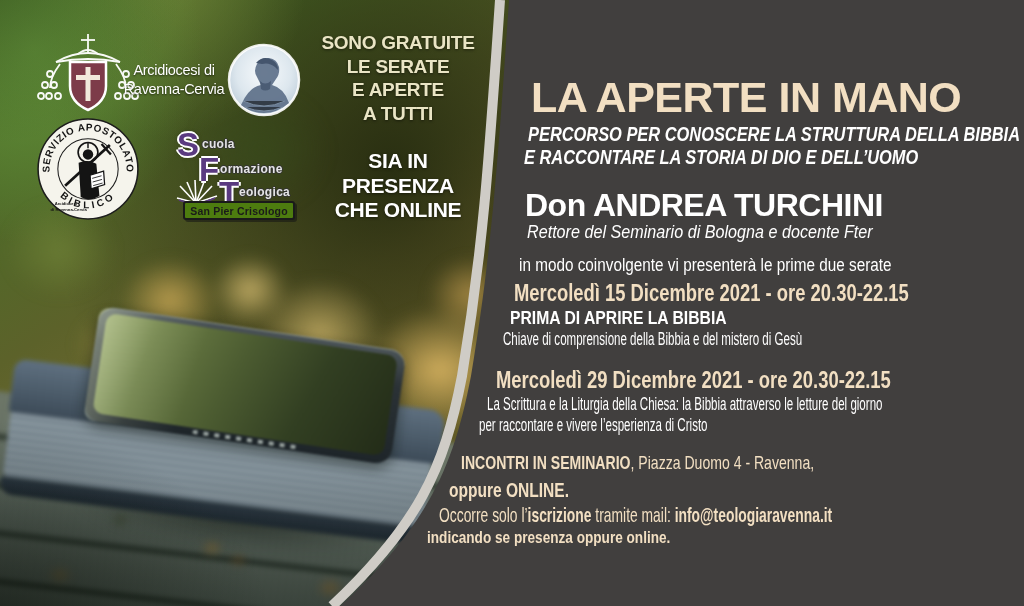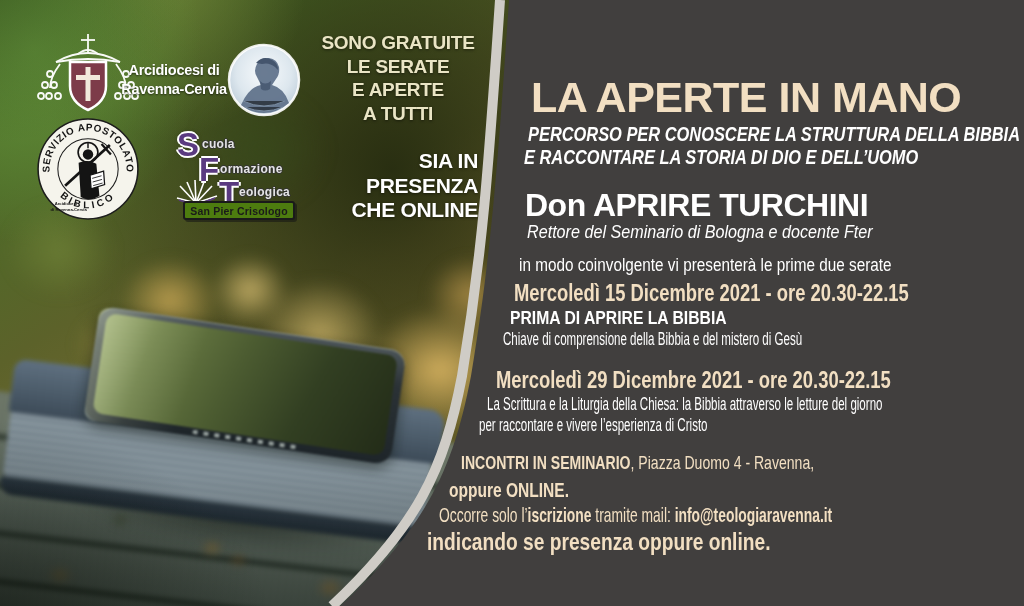--- a/index.html
+++ b/index.html
@@ -75,24 +75,24 @@
   .sqz80{transform:scaleX(.80);transform-origin:0 50%;display:inline-block;}
   .sqz82{transform:scaleX(.82);transform-origin:0 50%;display:inline-block;}
   .sqz85{transform:scaleX(.85);transform-origin:0 50%;display:inline-block;}
   .title-line{font-size:43px;font-weight:800;letter-spacing:-0.5px;line-height:1;}
 
   
   .banner{position:absolute;text-align:center;font-weight:bold;}
   #free-banner{left:318px;top:31px;width:160px;font-size:19px;line-height:23.5px;
     color:#eae5c5;letter-spacing:-0.3px;text-shadow:0 1px 3px rgba(0,0,0,.5);}
   #mode-banner{left:318px;top:149px;width:160px;font-size:21px;line-height:24.5px;
-    color:#ffffff;letter-spacing:-0.3px;text-shadow:0 1px 3px rgba(0,0,0,.5);text-align:right;}
-
-  
-  #arci-label{left:116px;top:61px;width:116px;text-align:center;color:#fff;font-weight:bold;
+    color:#ffffff;letter-spacing:-0.3px;text-shadow:0 1px 3px rgba(0,0,0,.5);}
+
+  
+  #arci-label{left:116px;top:61px;width:116px;text-align:center;color:#fff;font-weight:normal;
     font-size:14.5px;line-height:18.5px;letter-spacing:-0.3px;text-shadow:0 1px 2px rgba(0,0,0,.6);position:absolute;}
 
   
   #sft{position:absolute;left:175px;top:128px;width:132px;height:92px;}
   .sft-big{position:absolute;font-weight:800;font-size:33px;line-height:1;color:#5a3a80;
     text-shadow:-2px 0 0 #fff,2px 0 0 #fff,0 -2px 0 #fff,0 2px 0 #fff,0 0 5px rgba(0,0,0,.45);}
   .sft-small{position:absolute;font-weight:bold;font-size:12px;color:#e5e5e5;letter-spacing:.3px;
     text-shadow:-1px 0 0 #333,1px 0 0 #333,0 -1px 0 #333,0 1px 0 #333;}
   .sft-box{position:absolute;left:8px;top:73px;width:108px;height:15px;background:#4d7c0f;border:2px solid #1a1a1a;
     border-radius:3px;box-shadow:2px 2px 0 rgba(20,20,20,.55);display:flex;align-items:center;justify-content:center;
@@ -248,21 +248,21 @@
 
     <div class="line cream title-line" style="left:531px;top:76px;">LA APERTE IN MANO</div>
 
     <div class="line white" style="left:528px;top:124px;font-size:20px;">
       <span class="b it sqz82">PERCORSO PER CONOSCERE LA STRUTTURA DELLA BIBBIA</span>
     </div>
     <div class="line white" style="left:524px;top:147px;font-size:20px;">
       <span class="b it sqz82">E RACCONTARE LA STORIA DI DIO E DELL’UOMO</span>
     </div>
 
-    <div class="line white b" style="left:525px;top:188px;font-size:32px;letter-spacing:-0.5px;">Don APRIRE TURCHINI</div>
+    <div class="line white b" style="left:525px;top:188px;font-size:32px;letter-spacing:-0.5px;">Don ANDREA TURCHINI</div>
     <div class="line white" style="left:527px;top:222px;font-size:19px;">
       <span class="it sqz85">Rettore del Seminario di Bologna e docente Fter</span>
     </div>
 
     <div class="line white" style="left:519px;top:256px;font-size:18px;">
       <span class="sqz85">in modo coinvolgente vi presenterà le prime due serate</span>
     </div>
 
     <div class="line cream" style="left:514px;top:281px;font-size:23px;">
       <span class="b sqz80">Mercoledì 15 Dicembre 2021 - ore 20.30-22.15</span>
@@ -286,18 +286,18 @@
 
     <div class="line cream" style="left:461px;top:453px;font-size:19px;">
       <span class="sqz74"><span class="b">INCONTRI IN SEMINARIO</span><span>, Piazza Duomo 4 - Ravenna,</span></span>
     </div>
     <div class="line cream" style="left:449px;top:479px;font-size:21px;">
       <span class="b sqz74">oppure ONLINE.</span>
     </div>
     <div class="line cream" style="left:439px;top:504px;font-size:21px;">
       <span class="sqz66"><span>Occorre solo l’</span><span class="b">iscrizione</span><span> tramite mail: </span><span class="b">info@teologiaravenna.it</span></span>
     </div>
-    <div class="line cream" style="left:427px;top:529px;font-size:24px;">
+    <div class="line cream" style="left:427px;top:529px;font-size:17px;">
       <span class="b sqz80">indicando se presenza oppure online.</span>
     </div>
 
   </div>
 </div>
 
 </body></html>

